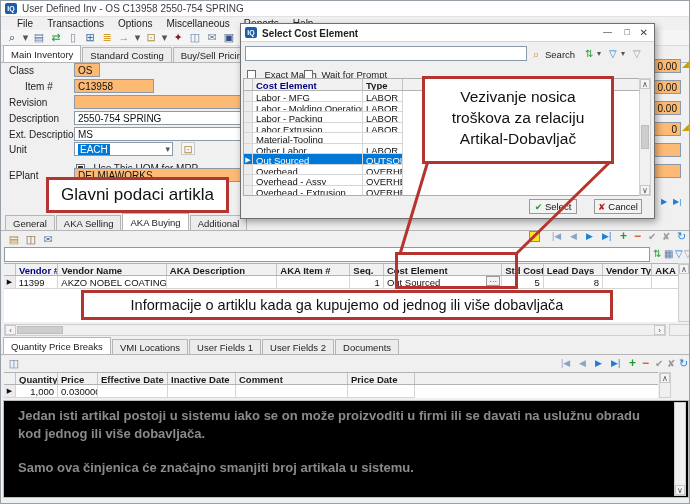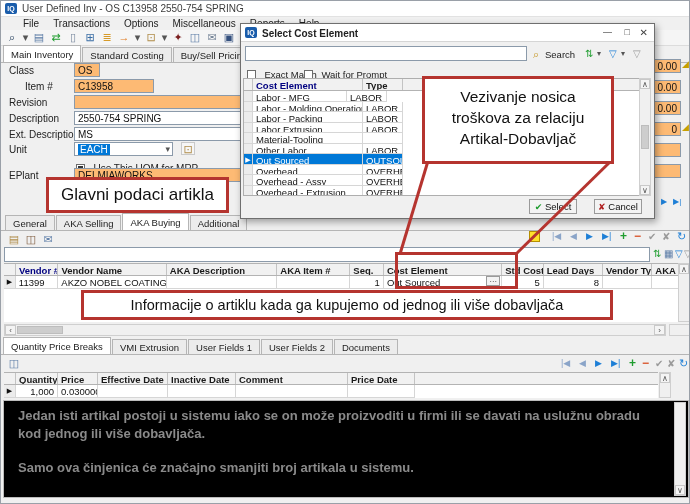--- a/index.html
+++ b/index.html
@@ -38,21 +38,21 @@
 </head>
 <body>
 
 <div class="win">
 
   <div class="ab" style="left:0;top:0;width:690px;height:16px;background:#fff;border-bottom:1px solid #e2e2e2">
     <div class="ab logo" style="left:4px;top:2px">IQ</div>
     <div class="ab tb" style="left:21px;top:2px">User Defined Inv - OS C13958 2550-754 SPRING</div>
   </div>
 
-  <div class="ab" style="left:0;top:16px;width:690px;height:13px;display:flex;align-items:center;padding-left:22px">
+  <div class="ab" style="left:0;top:16px;width:690px;height:13px;display:flex;align-items:center;padding-left:16px">
     <span class="menu-item">File</span>
     <span class="menu-item">Transactions</span>
     <span class="menu-item">Options</span>
     <span class="menu-item">Miscellaneous</span>
     <span class="menu-item">Reports</span>
     <span class="menu-item">Help</span>
   </div>
 
   <div class="ab" style="left:0;top:29px;width:690px;height:16px;background:#f5f5f5;border-bottom:1px solid #dcdcdc;display:flex;align-items:center;padding-left:4px">
     <span class="icon" style="color:#27415f">⌕</span>
@@ -190,21 +190,21 @@
 
   <div class="ab scroll" style="left:3px;top:323px;width:662px;height:12px">
     <div class="sbtn ab" style="left:0;top:0;width:11px;height:10px">‹</div>
     <div class="thumb ab" style="left:12px;top:1px;width:46px;height:8px"></div>
     <div class="sbtn ab" style="right:0;top:0;width:11px;height:10px">›</div>
   </div>
   <div class="ab scroll" style="left:668px;top:323px;width:21px;height:12px"></div>
 
   <div class="ab tabs" style="left:2px;top:338px;height:15px">
     <div class="tab active">Quantity Price Breaks</div>
-    <div class="tab">VMI Extrusion</div>
+    <div class="tab">VMI Locations</div>
     <div class="tab">User Fields 1</div>
     <div class="tab">User Fields 2</div>
     <div class="tab">Documents</div>
   </div>
   <div class="ab" style="left:0;top:353px;width:690px;height:1px;background:#b5b5b5"></div>
 
   <span class="icon ab" style="left:6px;top:356px;color:#5a7ba6">◫</span>
   <span class="ab ic-pale" style="left:560px;top:357px;font-size:9px">|◀</span>
   <span class="ab ic-pale" style="left:578px;top:357px;font-size:9px">◀</span>
   <span class="ab ic-blue" style="left:594px;top:357px;font-size:9px">▶</span>
@@ -277,21 +277,21 @@
 
     <div class="ab" style="left:2px;top:54px;width:396px;height:118px;background:#fff;border:1px solid #aeaeae;border-right:none;overflow:hidden">
       <div class="gridhead" style="height:12px">
         <div class="hc" style="width:9px"></div>
         <div class="hc navy" style="width:110px">Cost Element</div>
         <div class="hc" style="width:40px">Type</div>
         <div style="flex:1"></div>
       </div>
       <div class="gridrow" style="height:10.5px">
           <div class="rc marker" style="width:9px;padding:0"></div>
-          <div class="rc" style="width:94px">Labor - MFG</div>
+          <div class="rc" style="width:110px">Labor - MFG</div>
           <div class="rc" style="width:40px">LABOR</div>
           <div style="flex:1"></div>
         </div>
       <div class="gridrow" style="height:10.5px">
           <div class="rc marker" style="width:9px;padding:0"></div>
           <div class="rc" style="width:110px">Labor - Molding Operation</div>
           <div class="rc" style="width:40px">LABOR</div>
           <div style="flex:1"></div>
         </div>
       <div class="gridrow" style="height:10.5px">

